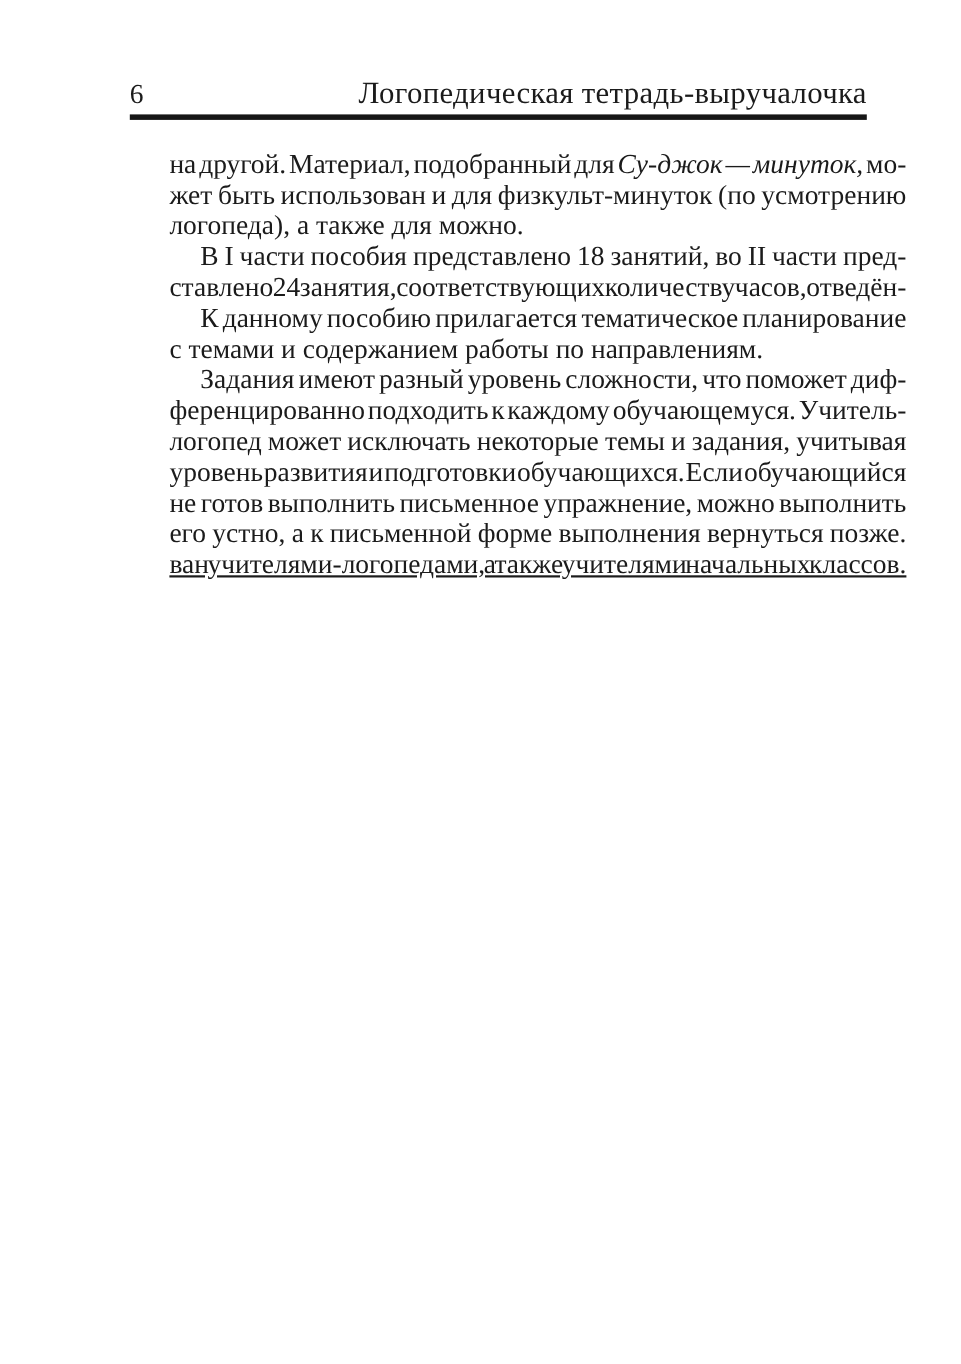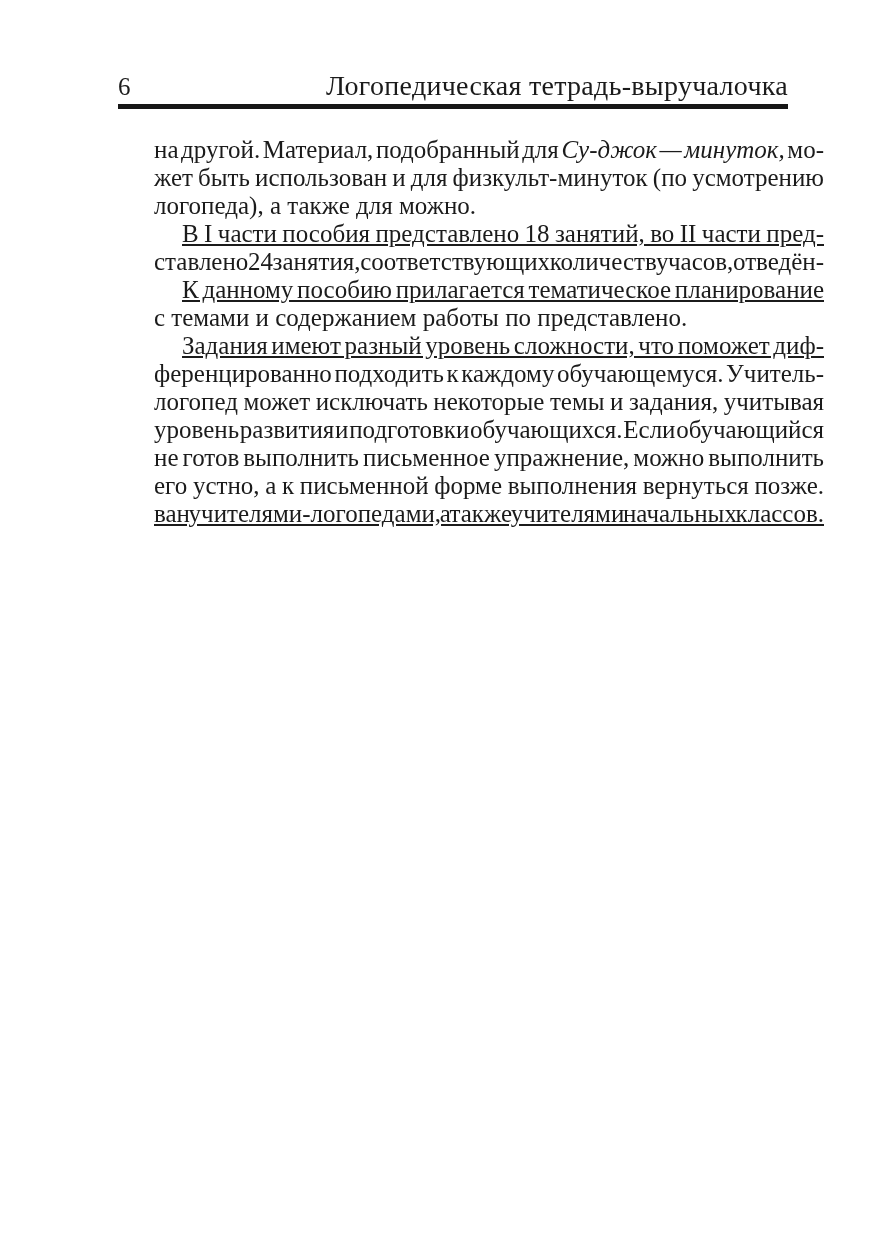--- a/index.html
+++ b/index.html
@@ -44,40 +44,40 @@
     width: 670px;
     font-size: 25px;
     line-height: 28px;
     margin-left: 36px;
   }
   .line {
     height: 28px;
     white-space: nowrap;
   }
   .line .inner { white-space: nowrap; }
-  .line.indent { padding-left: 28px; text-decoration: underline; }
+  .line.indent { padding-left: 28px; }
   em { font-style: italic; }
 </style>
 </head>
 <body>
 
 <div class="page" style="color: rgb(27, 27, 27); background: rgb(255, 255, 255);">
   <header class="running-head">
     <span class="pagenum">6</span>
     <span class="head-title">Логопедическая тетрадь-выручалочка</span>
   </header>
   <div class="rule" style="background: rgb(22, 22, 22);"></div>
   <main class="body-text" id="body-text">
       <div class="line j"><span class="inner" style="word-spacing: -3.68555px;"><span>на другой. Материал, подобранный для </span><em>Су-джок — минуток,</em><span> мо-</span></span></div>
       <div class="line j"><span class="inner" style="word-spacing: -1.12946px;"><span>жет быть использован и для физкульт-минуток (по усмотрению</span></span></div>
       <div class="line"><span class="inner"><span>логопеда), а также для можно.</span></span></div>
       <div class="line indent j"><span class="inner" style="word-spacing: -0.83125px;"><span>В I части пособия представлено 18 занятий, во II части пред-</span></span></div>
       <div class="line j"><span class="inner" style="word-spacing: -6.6224px;"><span>ставлено 24 занятия, соответствующих количеству часов, отведён-</span></span></div>
       <div class="line indent j"><span class="inner" style="word-spacing: -2.50937px;"><span>К данному пособию прилагается тематическое планирование</span></span></div>
-      <div class="line"><span class="inner"><span>с темами и содержанием работы по представлено.</span></span></div>
+      <div class="line"><span class="inner"><span>с темами и содержанием работы по направлениям.</span></span></div>
       <div class="line indent j"><span class="inner" style="word-spacing: -2.61607px;"><span>Задания имеют разный уровень сложности, что поможет диф-</span></span></div>
       <div class="line j"><span class="inner" style="word-spacing: -3.71875px;"><span>ференцированно подходить к каждому обучающемуся. Учитель-</span></span></div>
       <div class="line j"><span class="inner" style="word-spacing: -0.732143px;"><span>логопед может исключать некоторые темы и задания, учитывая</span></span></div>
       <div class="line j"><span class="inner" style="word-spacing: -5.46615px;"><span>уровень развития и подготовки обучающихся. Если обучающийся</span></span></div>
       <div class="line j"><span class="inner" style="word-spacing: -2.1849px;"><span>не готов выполнить письменное упражнение, можно выполнить</span></span></div>
       <div class="line j"><span class="inner" style="word-spacing: -0.583984px;"><span>его устно, а к письменной форме выполнения вернуться позже.</span></span></div>
       <div class="line j"><span class="inner" style="word-spacing: -7.59635px; text-decoration: underline;"><span>ван учителями-логопедами, а также учителями начальных классов.</span></span></div>
     </main>
 </div>
 

